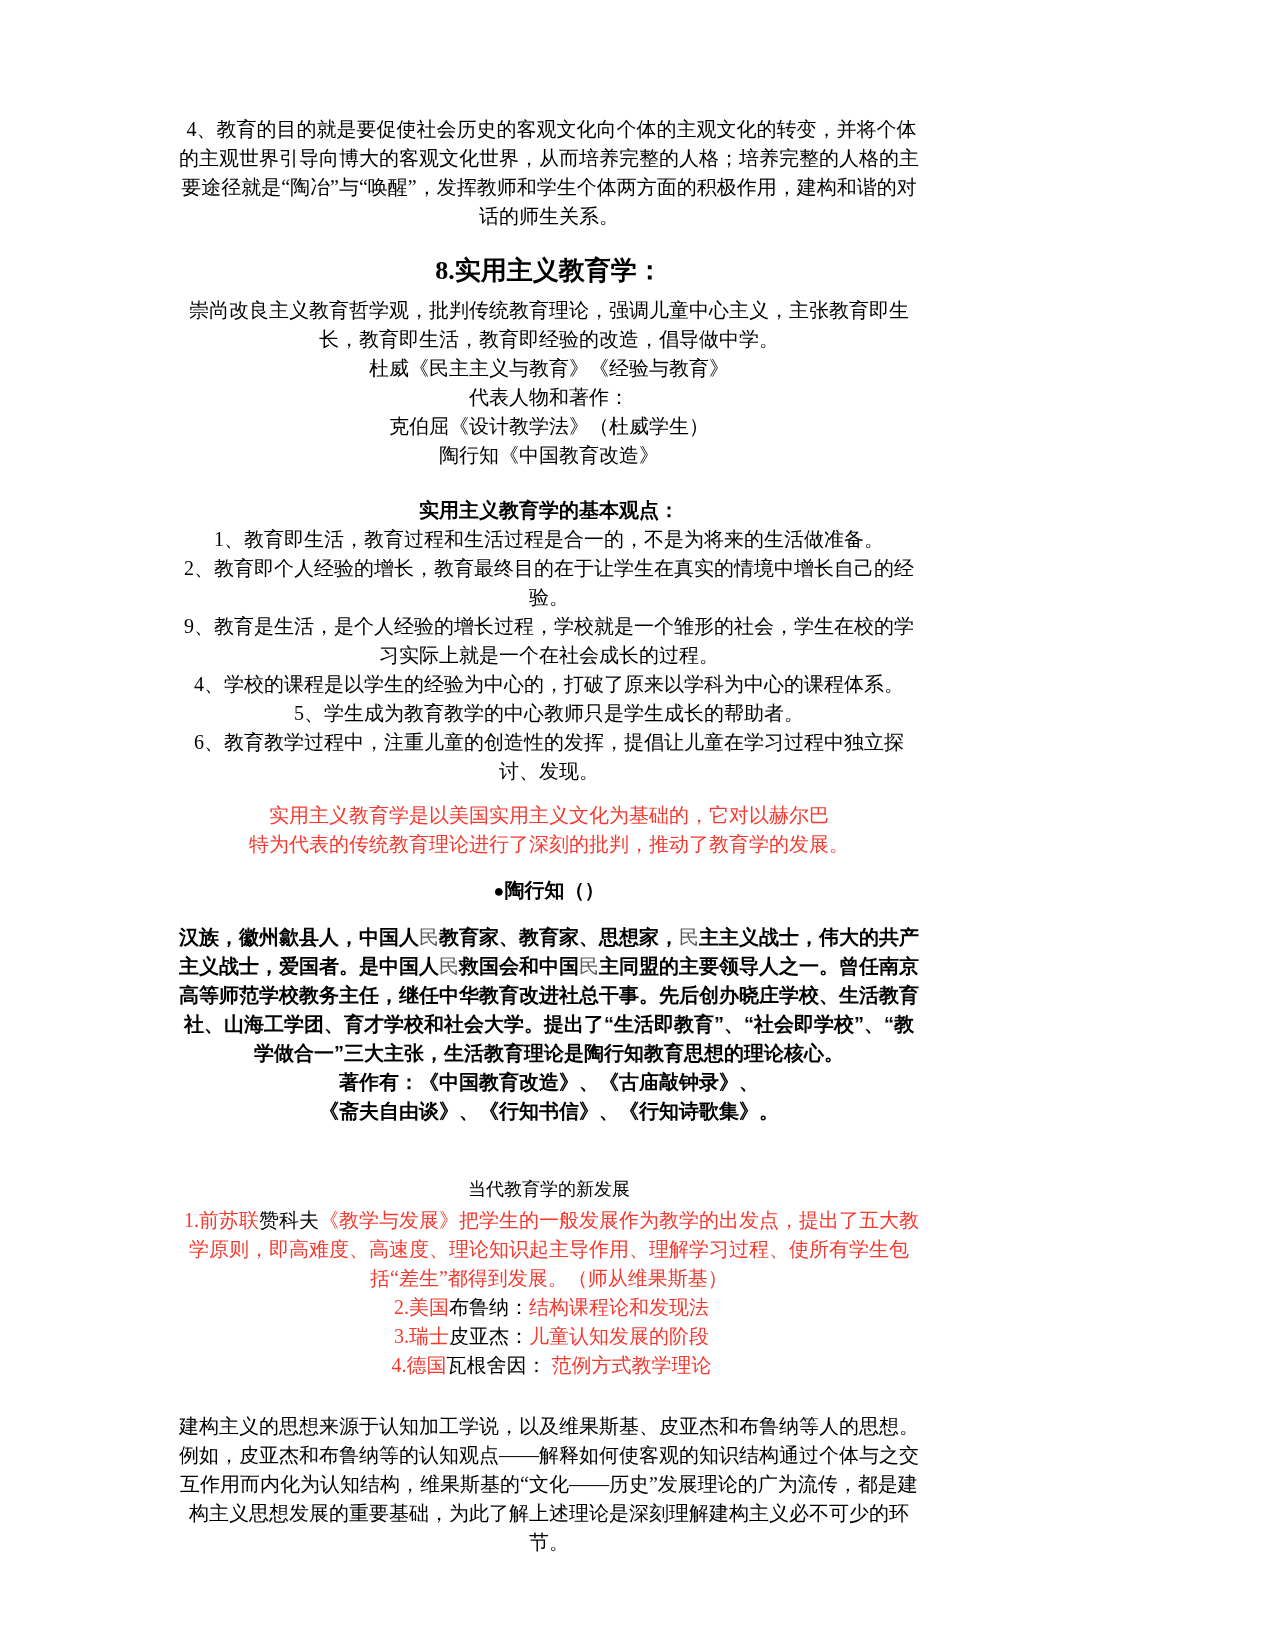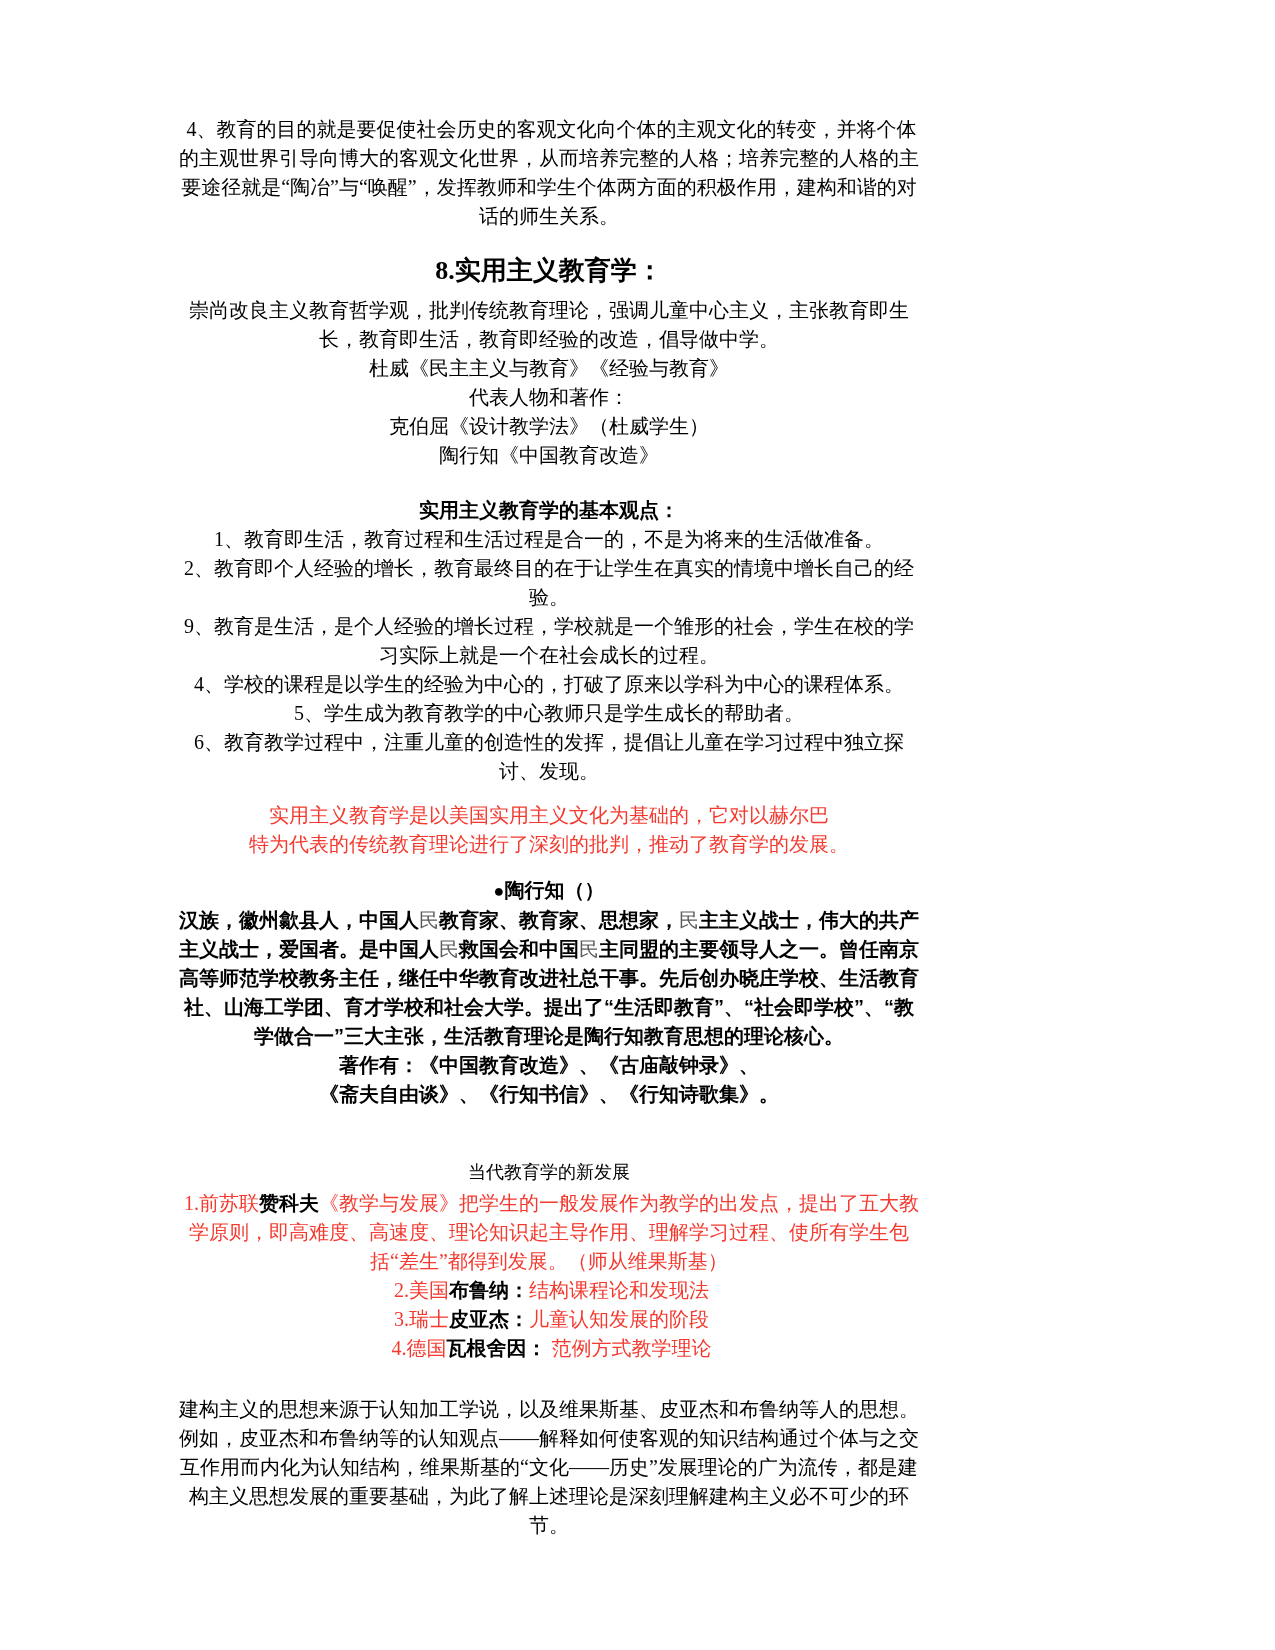--- a/index.html
+++ b/index.html
@@ -18,31 +18,31 @@
     color:var(--ink);font-size:20px;line-height:29px;text-align:center;
   }
   p{white-space:pre-wrap;}
   .h-large{
     font-size:26px;line-height:40px;font-weight:700;
     margin:20px 0 5px 0;
     font-family:"Liberation Serif","DejaVu Serif",serif;
   }
   .bold{font-weight:700;}
   .red{color:var(--red);}
-  .em{color:var(--ink);font-weight:700;font-family:"Liberation Sans","DejaVu Sans",sans-serif;}
+  .em{color:var(--ink);font-weight:400;font-family:"Liberation Sans","DejaVu Sans",sans-serif;}
   .alt{font-weight:400;color:var(--muted);font-family:"Liberation Serif","DejaVu Serif",serif;}
   .bio{font-weight:700;font-family:"Liberation Sans","DejaVu Sans",sans-serif;}
   .modern-heading{
     font-weight:400;font-size:18px;line-height:26px;
     font-family:"Liberation Sans","DejaVu Sans",sans-serif;
   }
   .mt-basics{margin-top:26px;}
   .mt-note{margin-top:15px;}
   .mt-tao{margin-top:17px;}
-  .mt-bio{}
+  .mt-bio{margin-top:17px;}
   .mt-modern{margin-top:50px;}
   .mt-xs{margin-top:4px;}
   .mt-constructivism{margin-top:32px;}
   .bullet{font-size:18px;}
 </style>
 </head>
 <body>
 
 <div class="page">
 

